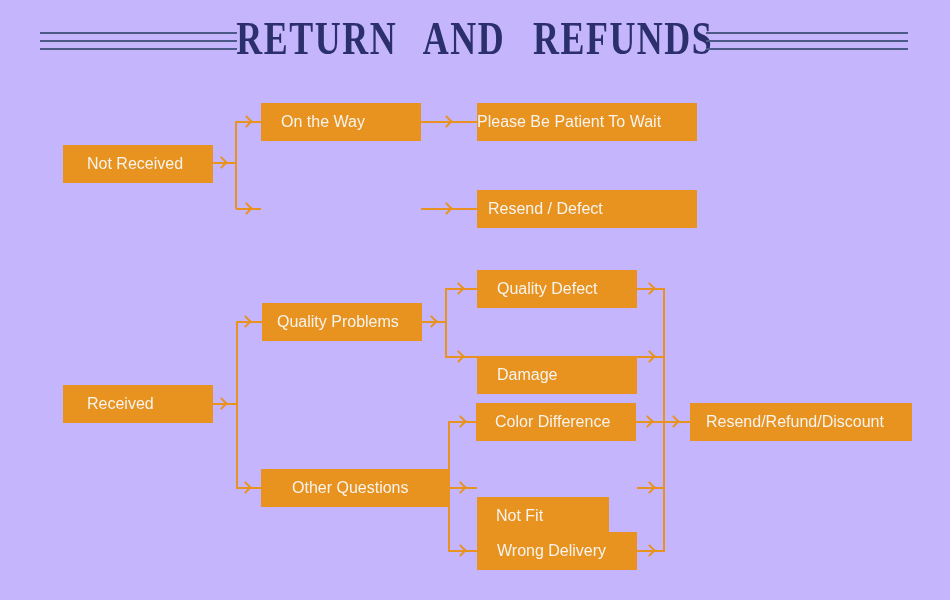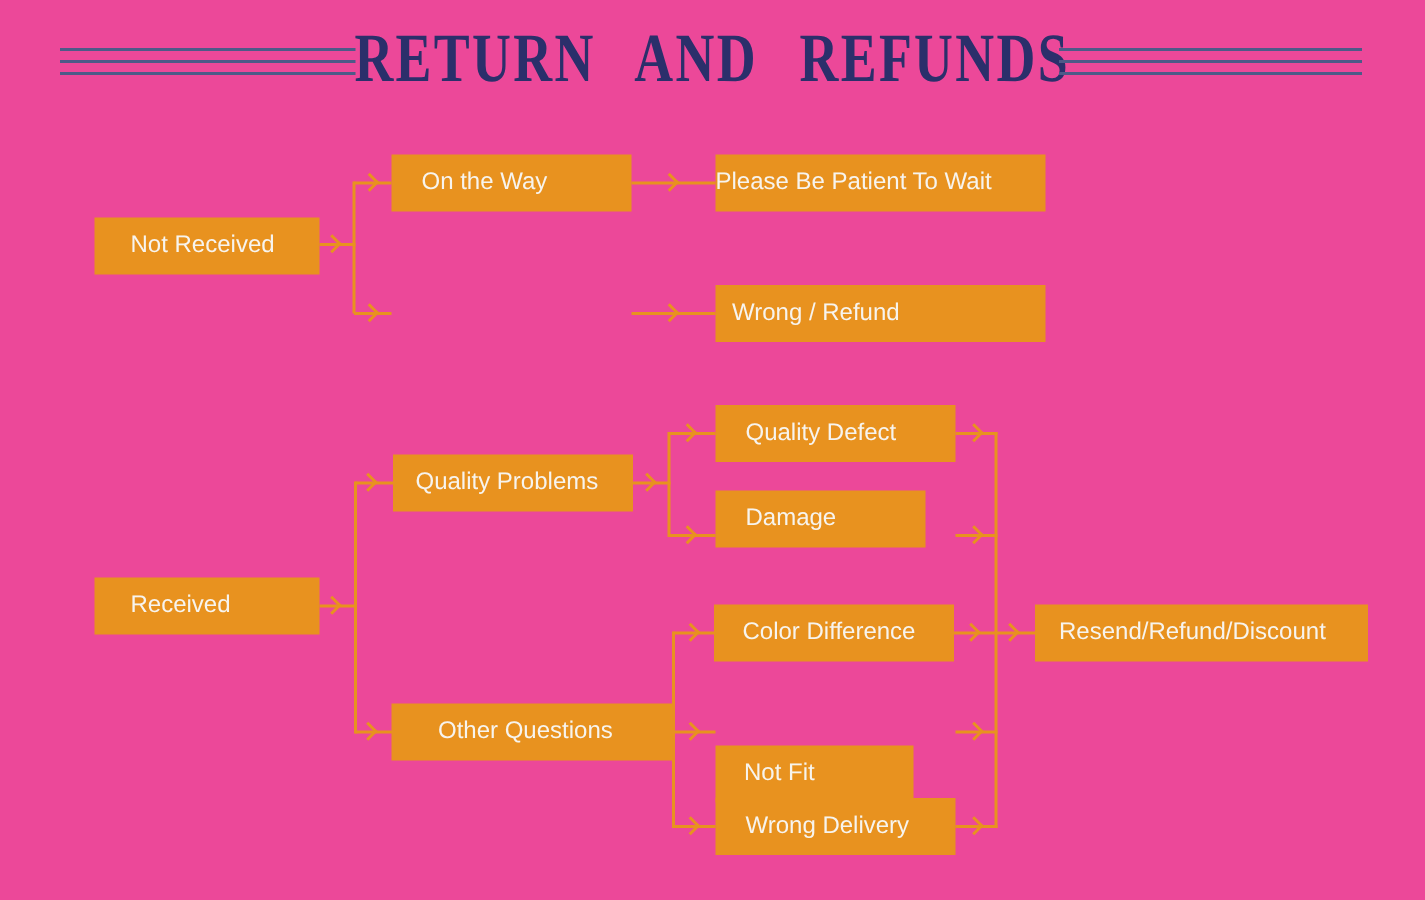--- a/index.html
+++ b/index.html
@@ -1,20 +1,20 @@
 <!DOCTYPE html>
 <html><head>
 <meta charset="utf-8">
 <style>
   html, body { margin: 0; padding: 0; background: #ffffff; }
   .stage {
     position: relative;
     width: 950px;
     height: 600px;
-    background: #ec4899;
+    background: #c4b5fd;
     overflow: hidden;
     font-family: "Liberation Sans", sans-serif;
   }
   
   .title {
     position: absolute;
     left: 0; right: 0; top: 12px;
     text-align: center;
     color: #2b2f6b;
     font-family: "Liberation Serif", serif;
@@ -134,27 +134,27 @@
   <div class="chev" style="left:645px;top:284px"></div>
   <div class="chev" style="left:645px;top:352px"></div>
   <div class="chev" style="left:643px;top:417px"></div>
   <div class="chev" style="left:645px;top:483px"></div>
   <div class="chev" style="left:645px;top:546px"></div>
   <div class="chev" style="left:669px;top:417px"></div>
 
   <div class="node" style="left:63px;top:145px;width:150px;padding-left:24px">Not Received</div>
   <div class="node" style="left:261px;top:103px;width:160px;padding-left:20px">On the Way</div>
   <div class="node" style="left:477px;top:103px;width:220px;">Please Be Patient To Wait</div>
-  <div class="node" style="left:477px;top:190px;width:220px;padding-left:11px">Wrong / Refund</div>
+  <div class="node" style="left:477px;top:190px;width:220px;padding-left:11px">Resend / Defect</div>
 
   <div class="node" style="left:63px;top:385px;width:150px;padding-left:24px">Received</div>
   <div class="node" style="left:262px;top:303px;width:160px;padding-left:15px">Quality Problems</div>
   <div class="node" style="left:261px;top:469px;width:188px;padding-left:31px">Other Questions</div>
 
   <div class="node" style="left:477px;top:270px;width:160px;padding-left:20px">Quality Defect</div>
-  <div class="node" style="left:477px;top:327px;width:140px;padding-left:20px">Damage</div>
+  <div class="node" style="left:477px;top:356px;width:160px;padding-left:20px">Damage</div>
   <div class="node" style="left:476px;top:403px;width:160px;padding-left:19px">Color Difference</div>
   <div class="node" style="left:477px;top:497px;width:132px;padding-left:19px">Not Fit</div>
   <div class="node" style="left:477px;top:532px;width:160px;padding-left:20px">Wrong Delivery</div>
 
   <div class="node" style="left:690px;top:403px;width:222px;padding-left:16px">Resend/Refund/Discount</div>
 
 </div>
 
 </body></html>

